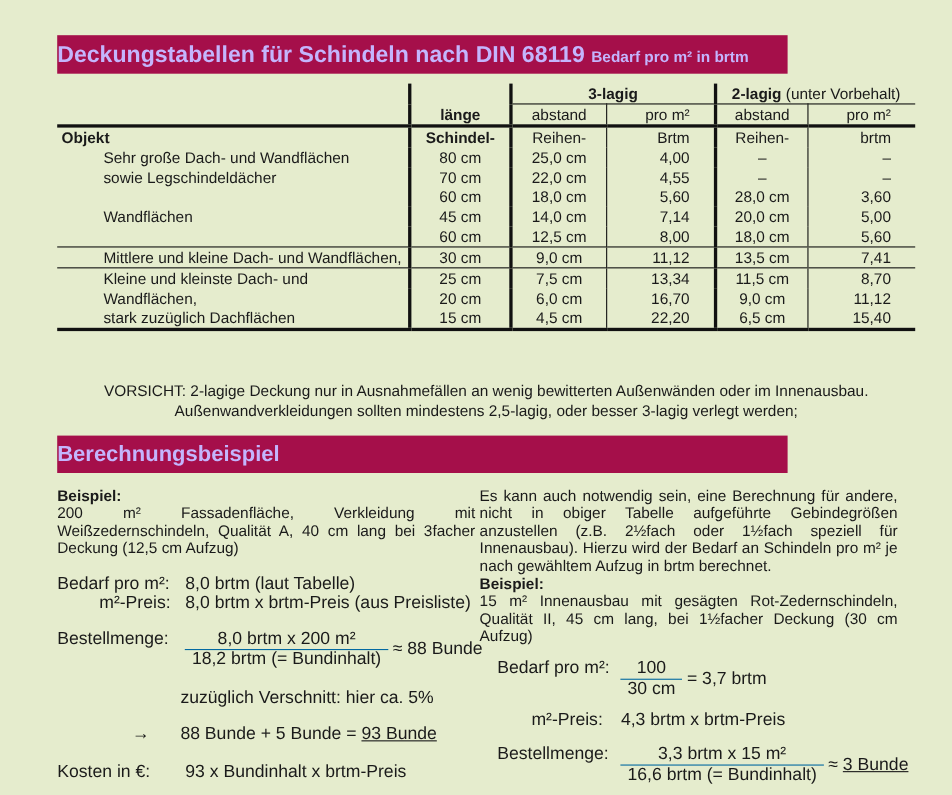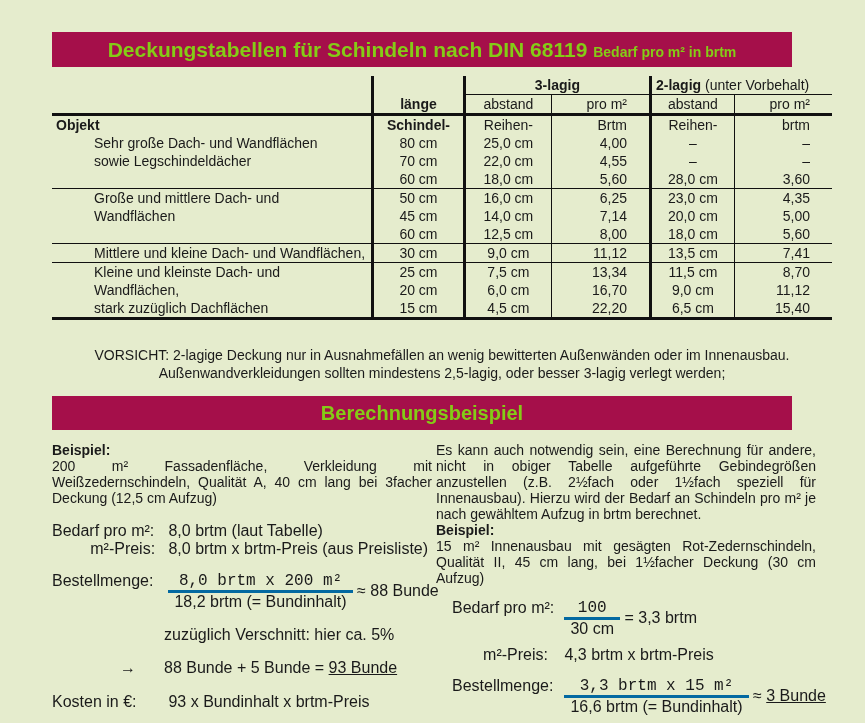--- a/index.html
+++ b/index.html
@@ -4,23 +4,23 @@
 <style>
   html, body { margin: 0; padding: 0; }
   body {
     width: 865px; height: 723px; overflow: hidden;
     background: #e5eccd;
     font-family: "Liberation Sans", sans-serif;
     color: #1a1a1a;
     position: relative;
   }
   .band {
-    position: absolute; left: 52px; width: 740px;
-    background: #a50f4a; color: #84cc16;
-    text-align: center; font-weight: bold;
+    position: absolute; left: 52px; width: 664px;
+    background: #a50f4a; color: #c4b5fd;
+    text-align: left; font-weight: bold;
     box-sizing: border-box;
   }
   .band1 { top: 32px; height: 35px; line-height: 35px; font-size: 21px; }
   .band1 .sub { font-size: 14px; }
   .band2 { top: 396px; height: 34px; line-height: 34px; font-size: 20px; }
 
   table.deck {
     position: absolute; left: 52px; top: 76px; width: 780px;
     border-collapse: collapse; font-size: 14px;
   }
@@ -43,39 +43,39 @@
 
   .warning {
     position: absolute; left: 52px; width: 780px; top: 346px;
     text-align: center; font-size: 14px; line-height: 18px;
   }
   .col-left { position: absolute; left: 52px; top: 442px; width: 380px; font-size: 14px; line-height: 16px; }
   .col-right { position: absolute; left: 436px; top: 442px; width: 380px; font-size: 14px; line-height: 16px; text-align: justify; }
   .bold { font-weight: bold; }
   .row { position: absolute; font-size: 16px; white-space: nowrap; }
   .frac { display: inline-block; text-align: center; vertical-align: middle; }
-  .frac .num { display: block; border-bottom: 3px solid #0369a1; padding: 0 6px; font-family: Liberation Mono, monospace; }
+  .frac .num { display: block; border-bottom: 1px solid #0369a1; padding: 0 6px; }
   .frac .den { display: block; padding: 0 6px; }
   .u { text-decoration: underline; }
 </style>
 </head>
 <body>
 
 <div class="band band1">
   <span>Deckungstabellen für Schindeln nach DIN 68119</span>
   <span class="sub">Bedarf pro m² in brtm</span>
 </div>
 
 <table class="deck">
   <tbody>
       <tr class="thead">
     <td class="objcol"></td>
     <td class="lencol thick-l"></td>
     <td class="hdr-group thick-l" colspan="2">3-lagig</td>
-    <td class="hdr-group thick-l" colspan="2" style="text-align:left;">
+    <td class="hdr-group thick-l" colspan="2" style="text-align:center;">
       <span>2-lagig</span>
       <span style="font-weight:normal">(unter Vorbehalt)</span>
     </td>
   </tr>
   <tr class="thead header-bottom">
     <td class="objcol"></td>
     <td class="lencol thick-l head-bold">länge</td>
     <td class="c3a thick-l">abstand</td>
     <td class="c3b thin-l">pro m²</td>
     <td class="c2a thick-l">abstand</td>
@@ -108,28 +108,20 @@
   </tr>
   <tr>
     <td class="obj-text"></td>
     <td class="lencol thick-l">60 cm</td>
     <td class="c3a thick-l">18,0 cm</td>
     <td class="c3b thin-l">5,60</td>
     <td class="c2a thick-l">28,0 cm</td>
     <td class="c2b thin-l">3,60</td>
   </tr>
 
-  <tr class="group-top">
-    <td class="obj-text">Große und mittlere Dach- und</td>
-    <td class="lencol thick-l">50 cm</td>
-    <td class="c3a thick-l">16,0 cm</td>
-    <td class="c3b thin-l">6,25</td>
-    <td class="c2a thick-l">23,0 cm</td>
-    <td class="c2b thin-l">4,35</td>
-  </tr>
   <tr>
     <td class="obj-text">Wandflächen</td>
     <td class="lencol thick-l">45 cm</td>
     <td class="c3a thick-l">14,0 cm</td>
     <td class="c3b thin-l">7,14</td>
     <td class="c2a thick-l">20,0 cm</td>
     <td class="c2b thin-l">5,00</td>
   </tr>
   <tr>
     <td class="obj-text"></td>
@@ -219,21 +211,21 @@
   <div>Es kann auch notwendig sein, eine Berechnung für andere, nicht in obiger Tabelle aufgeführte Gebindegrößen anzustellen (z.B. 2½fach oder 1½fach speziell für Innenausbau). Hierzu wird der Bedarf an Schindeln pro m² je nach gewähltem Aufzug in brtm berechnet.</div>
   <div class="bold">Beispiel:</div>
   <div>15 m² Innenausbau mit gesägten Rot-Zedernschindeln, Qualität II, 45 cm lang, bei 1½facher Deckung (30 cm Aufzug)</div>
 </div>
 <div class="row" style="left:452px; top:599px;">
   <span style="display:inline-block;width:108px;vertical-align:top">Bedarf pro m²:</span>
   <span class="frac">
     <span class="num">100</span>
     <span class="den">30 cm</span>
   </span>
-  <span>= 3,3 brtm</span>
+  <span>= 3,7 brtm</span>
 </div>
 <div class="row" style="left:452px; top:646px;">
   <span style="display:inline-block;width:96px;text-align:right;margin-right:12px">m²-Preis:</span>
   <span>4,3 brtm x brtm-Preis</span>
 </div>
 <div class="row" style="left:452px; top:677px;">
   <span style="display:inline-block;width:108px;vertical-align:top">Bestellmenge:</span>
   <span class="frac">
     <span class="num">3,3 brtm x 15 m²</span>
     <span class="den">16,6 brtm (= Bundinhalt)</span>

